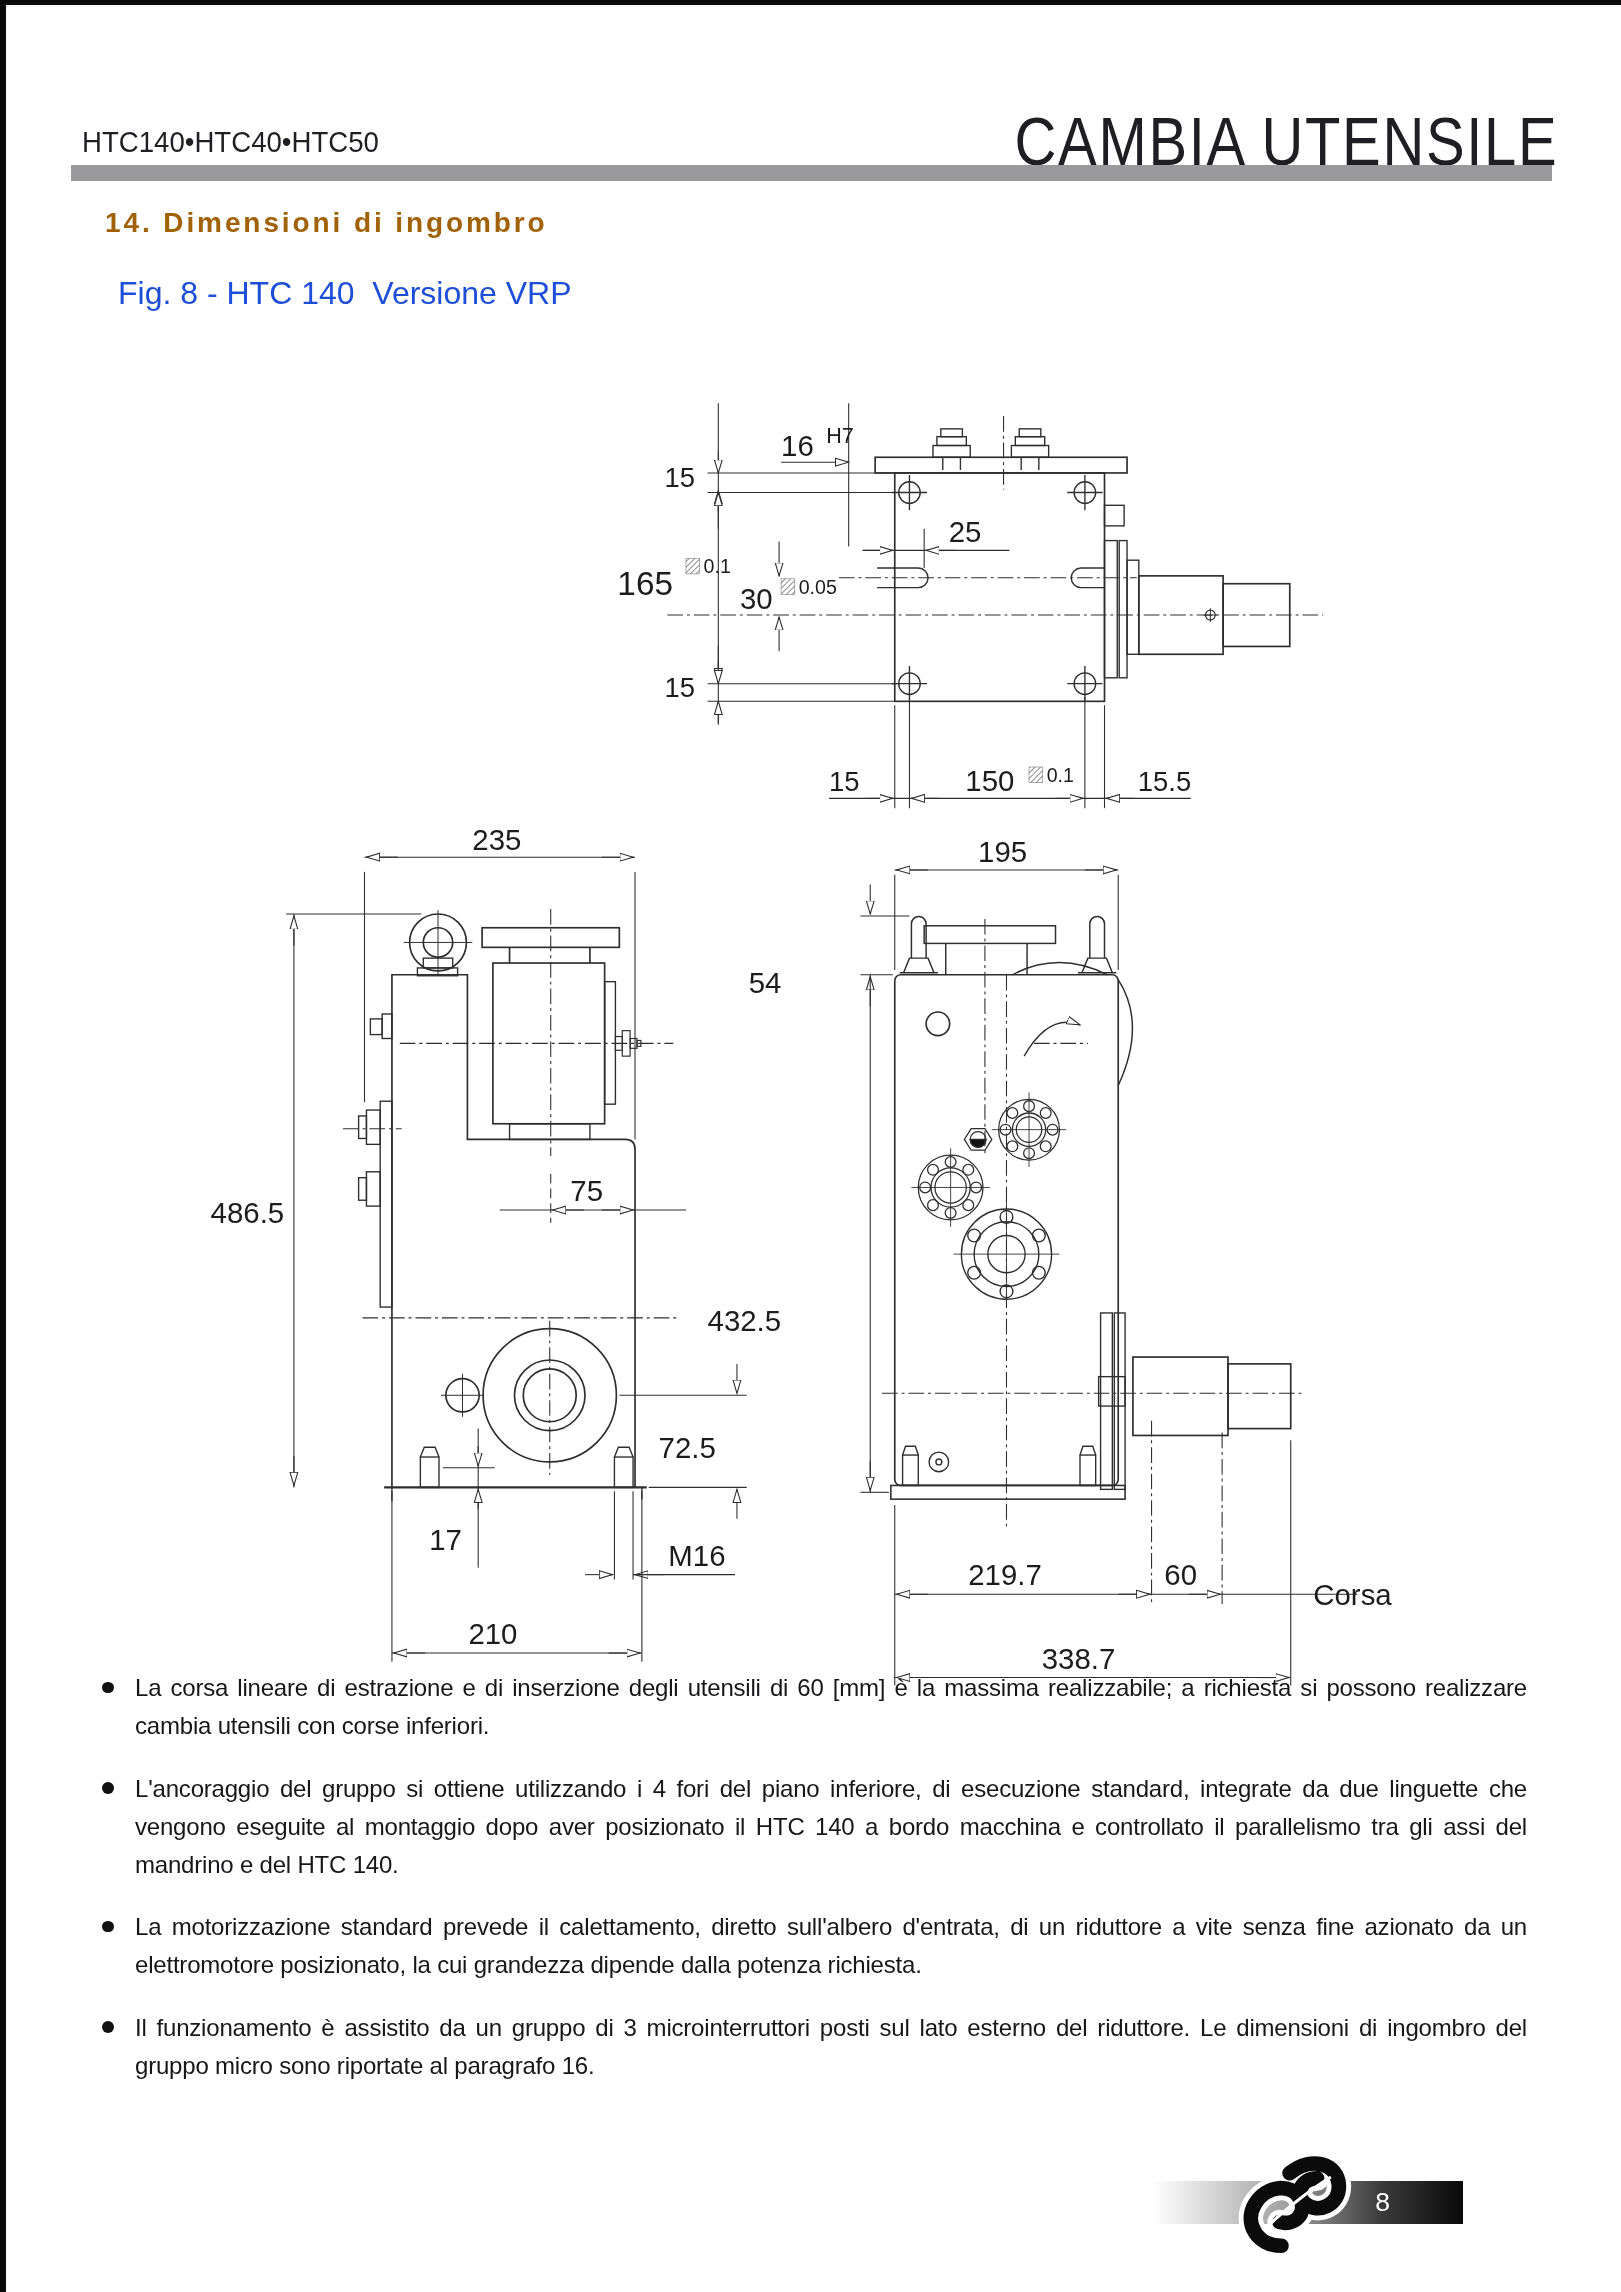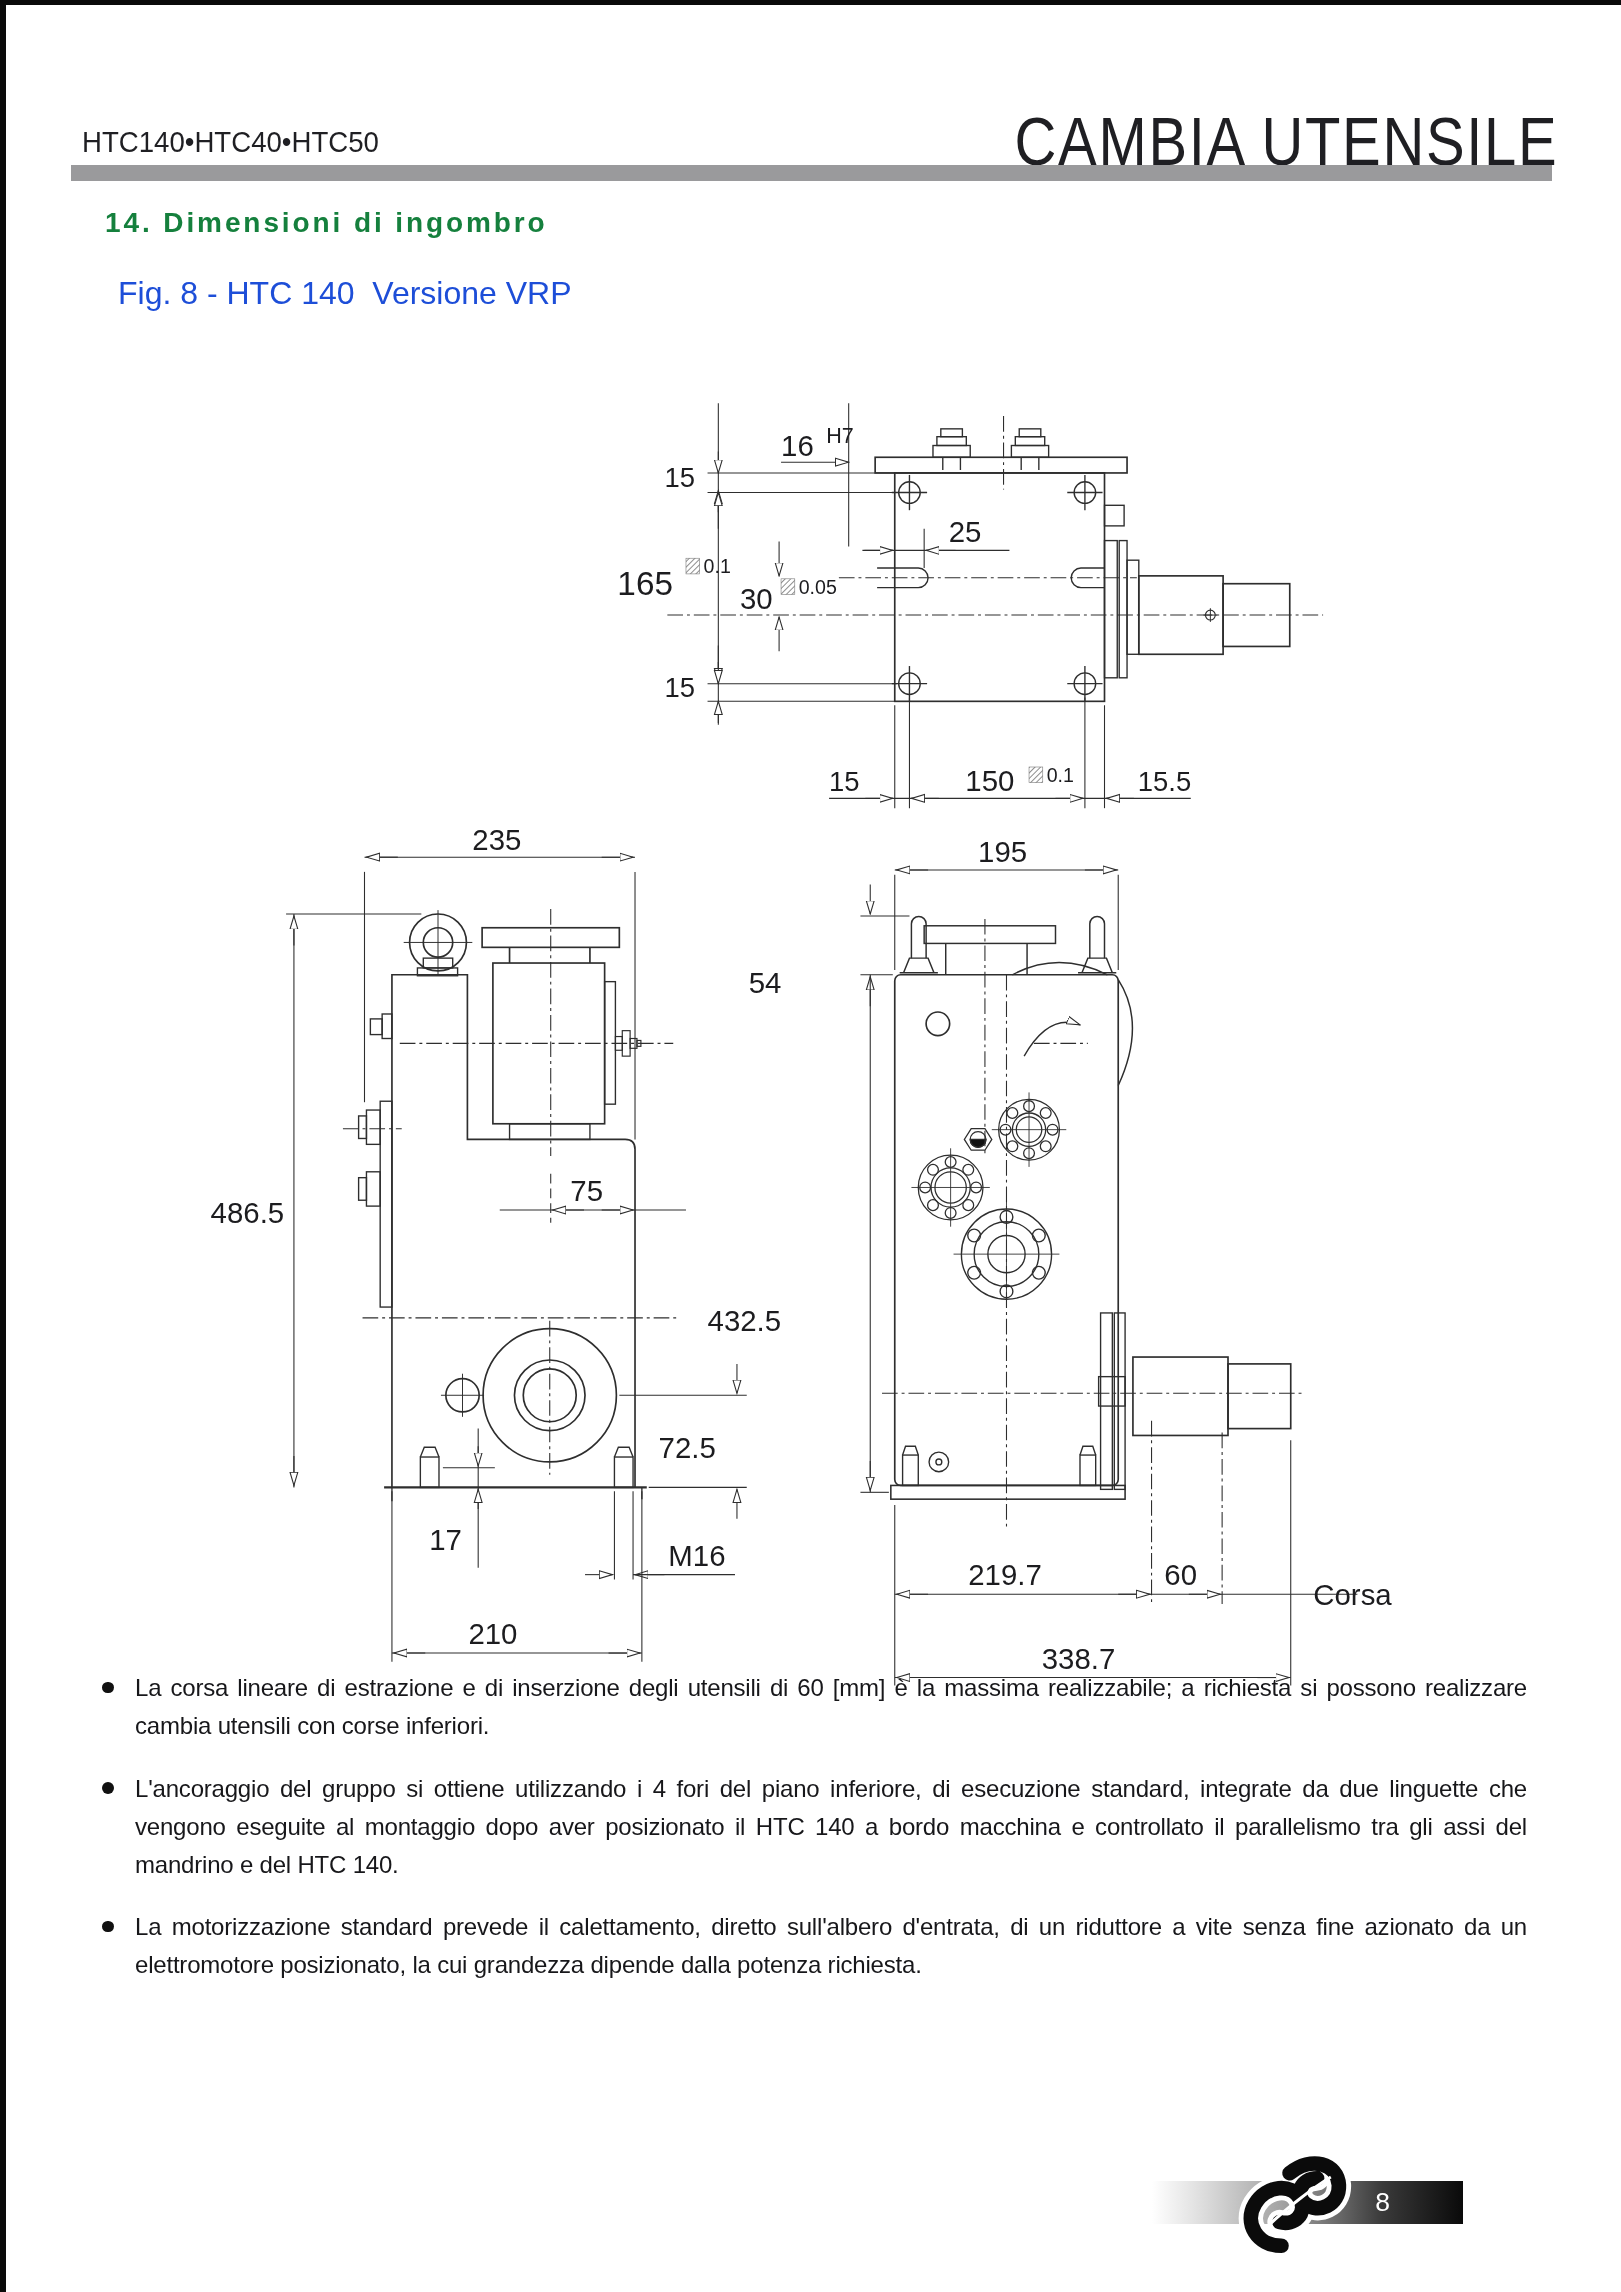--- a/index.html
+++ b/index.html
@@ -6,21 +6,21 @@
   #page{position:relative;width:1621px;height:2293px;background:#ffffff;overflow:hidden;
         font-family:"Liberation Sans",sans-serif;color:#1c1c1f;}
   .abs{position:absolute;}
   #edge-left{left:0;top:0;width:5.9px;height:2293px;background:#0a0a0a;}
   #edge-top{left:0;top:0;width:1621px;height:4.9px;background:#0a0a0a;}
   #models{left:82px;top:125px;font-size:30px;letter-spacing:0px;color:#1f1f23;
           transform:scaleX(.92);transform-origin:left;white-space:nowrap;}
   #doc-title{right:63px;top:102px;font-size:69px;font-weight:400;color:#1f1f23;
              transform:scaleX(.84);transform-origin:right;white-space:nowrap;letter-spacing:2px;}
   #gray-bar{left:71px;top:165px;width:1481px;height:15.7px;background:#9a9a9c;}
-  #section-title{left:105px;top:207px;font-size:28px;font-weight:bold;color:#15803d;
+  #section-title{left:105px;top:207px;font-size:28px;font-weight:bold;color:#a16207;
                  letter-spacing:2.9px;white-space:nowrap;}
   #fig-caption{left:118px;top:275px;font-size:32px;color:#1d4ed8;white-space:pre-wrap;}
   #drawing{left:186px;top:372px;}
   svg text{font-family:"Liberation Sans",sans-serif;fill:#1c1c1f;}
   .dim{font-size:30px;}
   .dimS{font-size:28px;}
   .dimL{font-size:34px;}
   .tol{font-size:20px;}
   .fit{font-size:22px;}
   #notes{left:98px;top:1669px;width:1429px;}
@@ -402,20 +402,24 @@
       <span>La corsa lineare di estrazione e di inserzione degli utensili di 60 [mm] è la massima realizzabile; a richiesta si possono realizzare cambia utensili con corse inferiori.</span>
     </div>
     <div class="note">
       <span class="bdot"></span>
       <span>L'ancoraggio del gruppo si ottiene utilizzando i 4 fori del piano inferiore, di esecuzione standard, integrate da due linguette che vengono eseguite al montaggio dopo aver posizionato il HTC 140 a bordo macchina e controllato il parallelismo tra gli assi  del mandrino e del HTC 140.</span>
     </div>
     <div class="note">
       <span class="bdot"></span>
       <span>La motorizzazione standard prevede il calettamento, diretto sull'albero d'entrata, di un riduttore a vite senza fine azionato da un elettromotore posizionato, la cui grandezza dipende dalla potenza richiesta.</span>
     </div>
+    <div class="note">
+      <span class="bdot"></span>
+      <span>Il funzionamento è assistito da un gruppo di 3 microinterruttori posti sul lato esterno del riduttore. Le dimensioni di ingombro del gruppo micro sono riportate al paragrafo  16.</span>
+    </div>
   </div>
 
   <div id="footer-bar" class="abs"></div>
   <svg id="footer-logo" class="abs" viewBox="0 0 136 112">
     <g transform="rotate(-14 68 56)">
       <path d="M40 92 C16 86 8 60 24 44 C40 28 66 32 70 50 C74 66 58 76 44 68" fill="none" stroke="#ffffff" stroke-width="25" stroke-linecap="round"></path>
       <path d="M66 22 C92 10 116 24 112 46 C108 66 84 70 74 56 C66 44 76 30 92 34" fill="none" stroke="#ffffff" stroke-width="25" stroke-linecap="round"></path>
       <path d="M40 92 C16 86 8 60 24 44 C40 28 66 32 70 50 C74 66 58 76 44 68" fill="none" stroke="#0b0b0b" stroke-width="15" stroke-linecap="round"></path>
       <path d="M66 22 C92 10 116 24 112 46 C108 66 84 70 74 56 C66 44 76 30 92 34" fill="none" stroke="#0b0b0b" stroke-width="15" stroke-linecap="round"></path>
       <path d="M30 70 C50 58 86 42 106 36" fill="none" stroke="#ffffff" stroke-width="3"></path>

